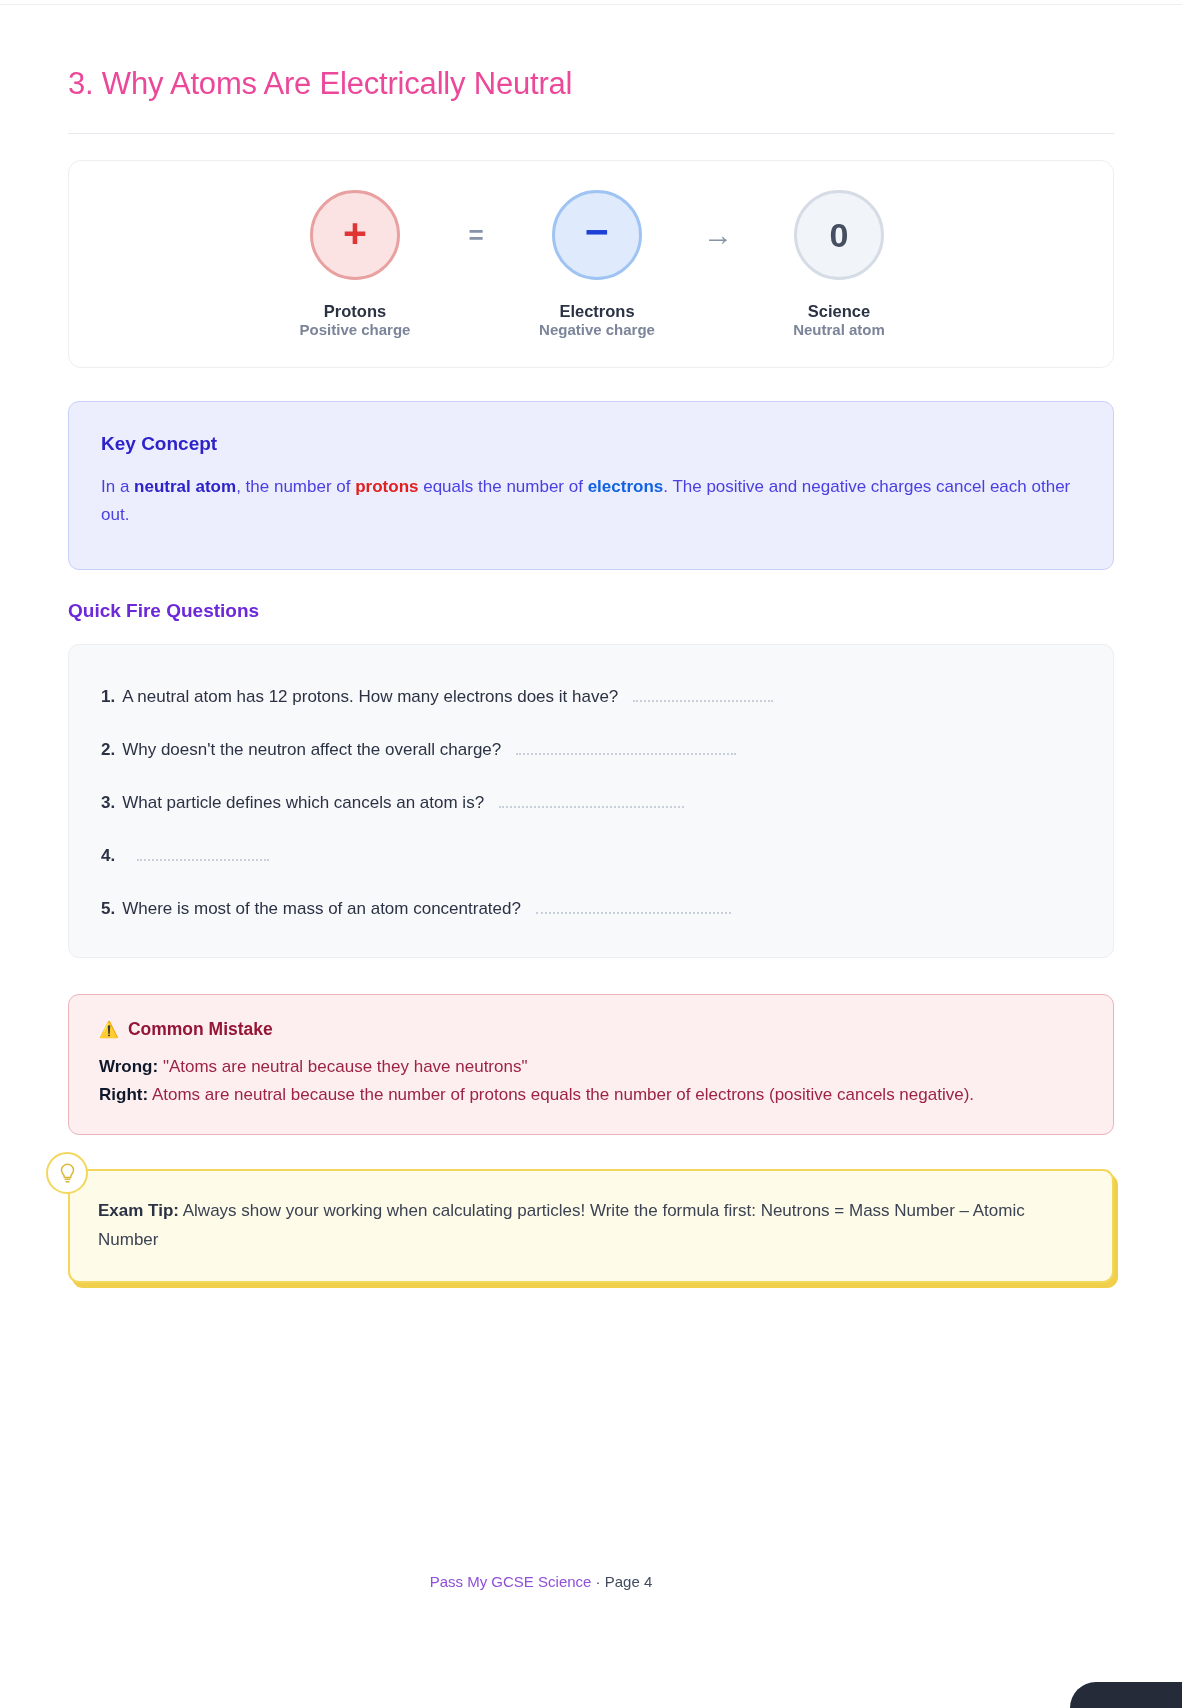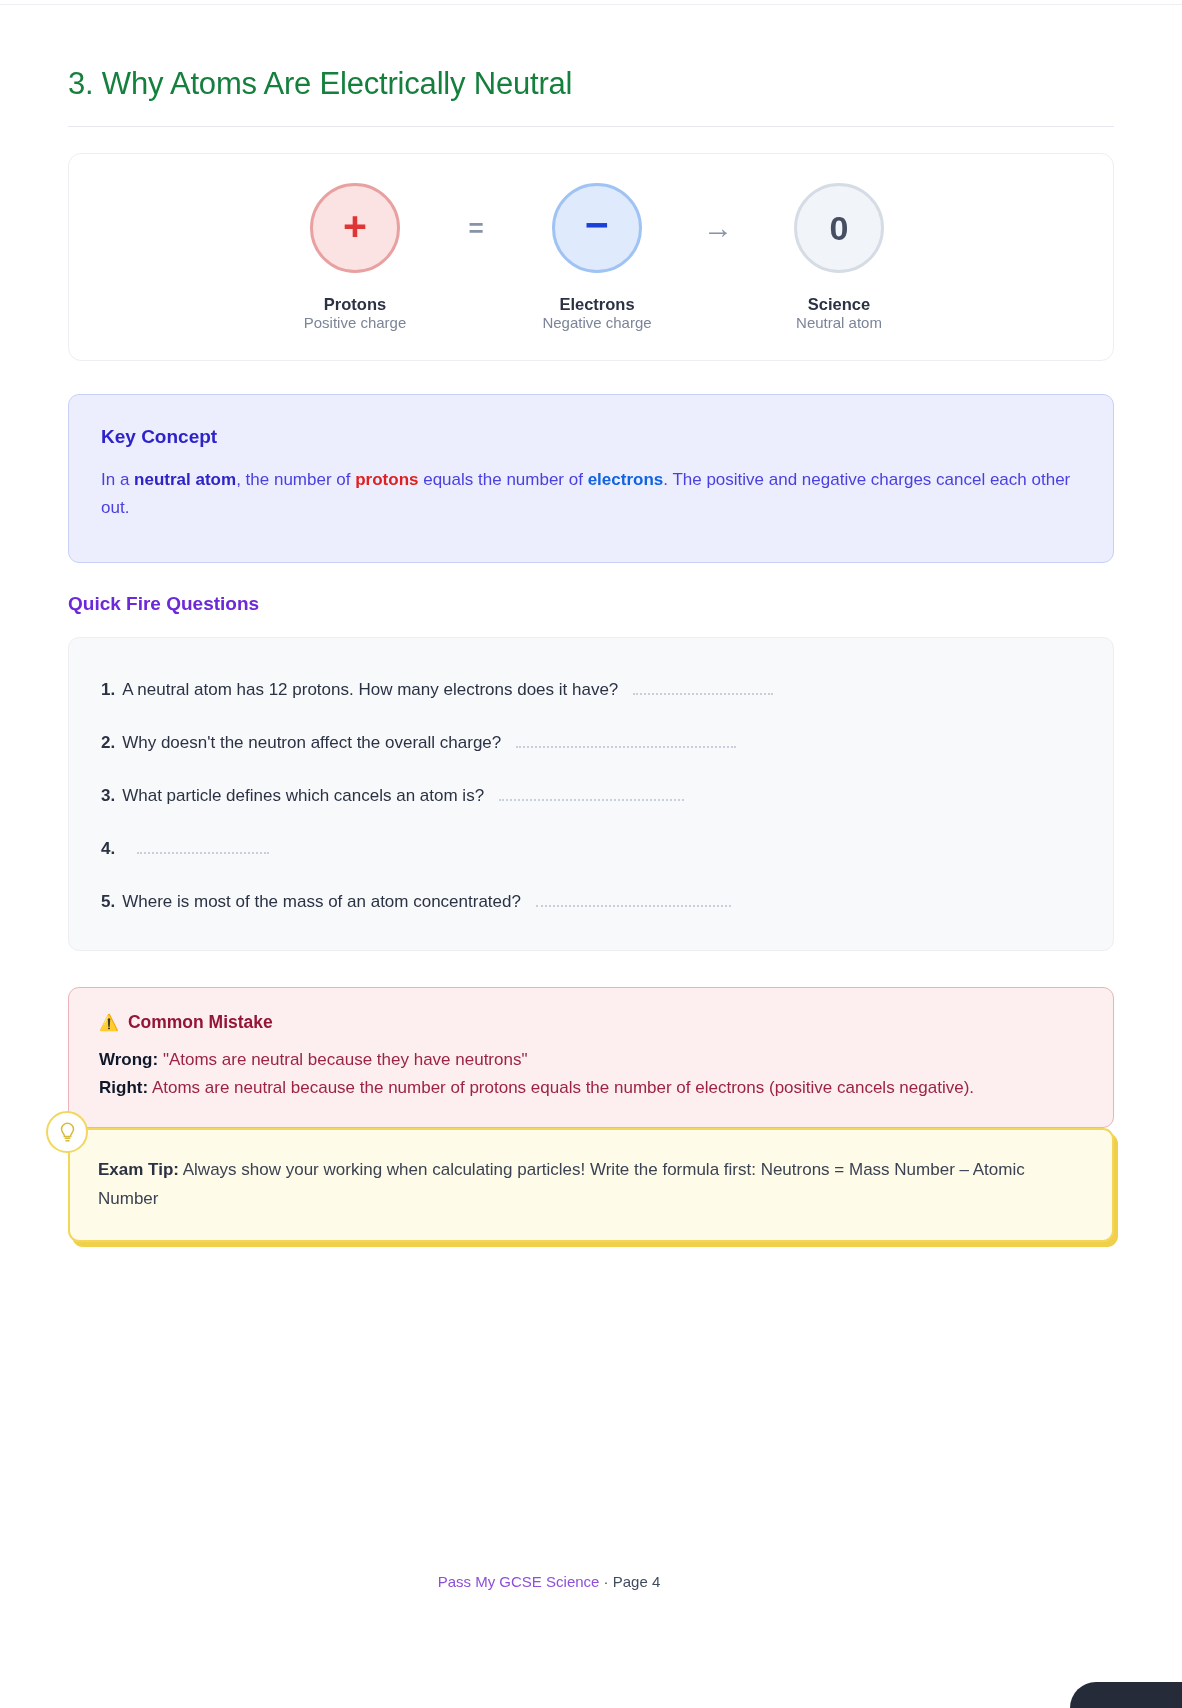--- a/index.html
+++ b/index.html
@@ -28,23 +28,23 @@
   .content {
     position: absolute;
     top: 0; left: 0;
     width: 1182px;
     padding: 66px 68px 0 68px;
   }
   
   .page-title {
     font-size: 31px;
     font-weight: 400;
-    color: #15803d;
+    color: #ec4899;
     letter-spacing: -0.2px;
-    padding-bottom: 24px;
+    padding-bottom: 31px;
     border-bottom: 1px solid #e7e9ee;
   }
   
   .diagram-card {
     margin-top: 26px;
     height: 208px;
     border: 1px solid #eceef2;
     border-radius: 13px;
     background: #ffffff;
     display: flex;
@@ -105,21 +105,21 @@
   }
   .p-label {
     margin-top: 22px;
     font-size: 16.5px;
     font-weight: 700;
     color: #2b3244;
   }
   .p-sub {
     margin-top: 0;
     font-size: 15px;
-    font-weight: 400;
+    font-weight: 700;
     color: #7b8498;
   }
   .connector {
     width: 56px;
     height: 90px;
     display: flex;
     align-items: center;
     justify-content: center;
     color: #8793a6;
     font-size: 26px;
@@ -201,20 +201,21 @@
   }
   .cm-warn { font-size: 16px; }
   .cm-line {
     font-size: 17px;
     line-height: 1.62;
     color: #9d2344;
   }
   .cm-line b { font-weight: 700; color: #0f172a; }
   
   .tip-wrap {
+    margin-top: 34px;
     position: relative;
   }
   .tip {
     background: #fefbe8;
     border: 2px solid #f3d75c;
     border-radius: 11px;
     padding: 25px 30px 26px 28px;
     box-shadow: 4px 5px 0 0 #f0d04a;
   }
   .tip-body {
@@ -232,21 +233,21 @@
     border: 2px solid #f3d75c;
     display: flex;
     align-items: center;
     justify-content: center;
     font-size: 19px;
     color: #d9b93a;
   }
   
   .footer {
     position: absolute;
-    left: 10px; bottom: 118px;
+    left: 2px; bottom: 118px;
     width: 1078px;
     text-align: center;
     font-size: 15px;
     color: #414b60;
   }
   .footer .brand { color: #8f4fd8; }
   .corner {
     position: absolute;
     right: 0; bottom: 0;
     width: 112px; height: 26px;

